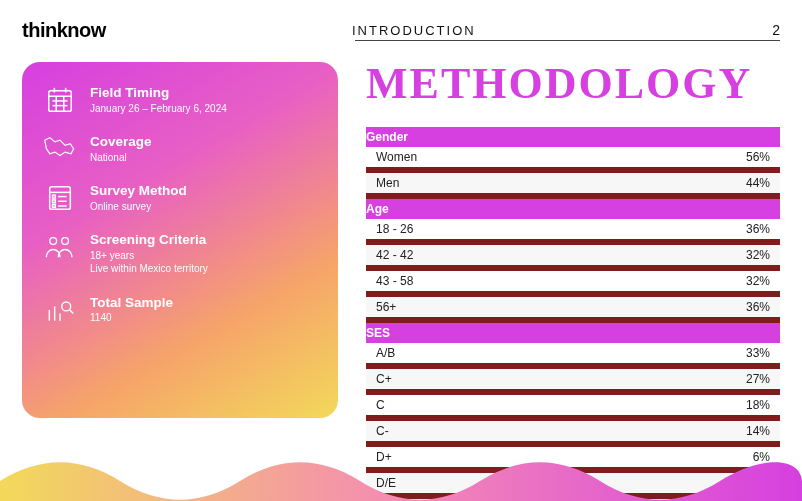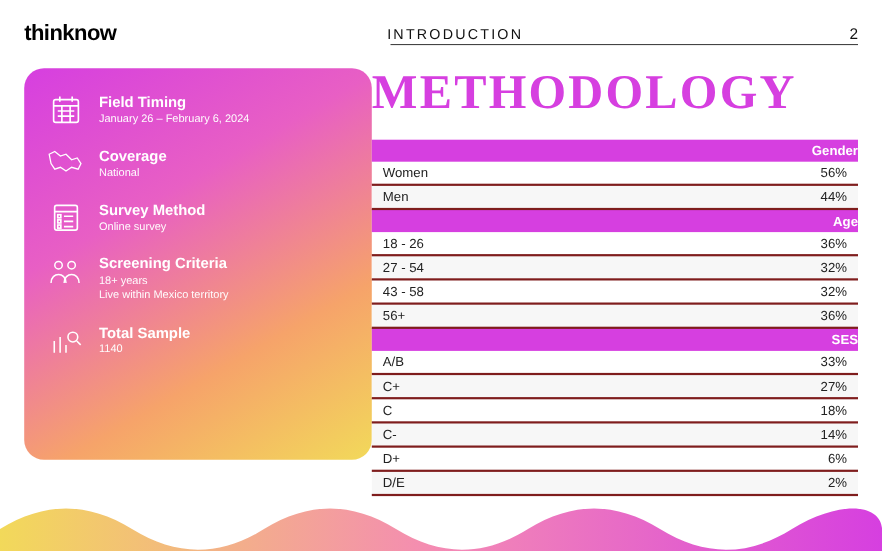--- a/index.html
+++ b/index.html
@@ -40,20 +40,21 @@
     position: absolute;
     top: 40px;
     left: 355px;
     right: 22px;
     height: 1px;
     background: #444;
   }
   .content {
     display: flex;
     padding: 18px 22px 0 22px;
+    gap: 28px;
   }
   .card {
     width: 316px;
     height: 356px;
     border-radius: 18px;
     background: linear-gradient(150deg, #d63fe0 0%, #e85fc4 35%, #f6a36a 70%, #f2d95a 100%);
     padding: 22px 20px 20px 20px;
     color: #fff;
   }
   .item {
@@ -95,29 +96,29 @@
     font-family: Liberation Serif, serif;
   }
   table {
     width: 100%;
     border-collapse: collapse;
     font-size: 12px;
   }
   .section-header td {
     background: #d63fe0;
     color: #fff;
-    text-align: right;
+    text-align: left;
     font-weight: 600;
     padding: 3px 0;
     font-size: 12px;
   }
   .data-row td {
     padding: 3px 10px;
     color: #222;
-    border-bottom: 2px solid #7f1d1d;
+    border-bottom: 6px solid #7f1d1d;
   }
   .data-row td.value {
     text-align: right;
     width: 60px;
     margin-top: 40px;
   }
   .data-row.alt td { background: #f7f7f7; }
 
   .wave {
     position: absolute;
@@ -244,21 +245,21 @@
       </tr>
 
       <tr class="section-header">
         <td colspan="2">Age</td>
       </tr>
       <tr class="data-row">
         <td>18 - 26</td>
         <td class="value">36%</td>
       </tr>
       <tr class="data-row alt">
-        <td>27 - 54</td>
+        <td>42 - 42</td>
         <td class="value">32%</td>
       </tr>
       <tr class="data-row">
         <td>43 - 58</td>
         <td class="value">32%</td>
       </tr>
       <tr class="data-row alt">
         <td>56+</td>
         <td class="value">36%</td>
       </tr>

